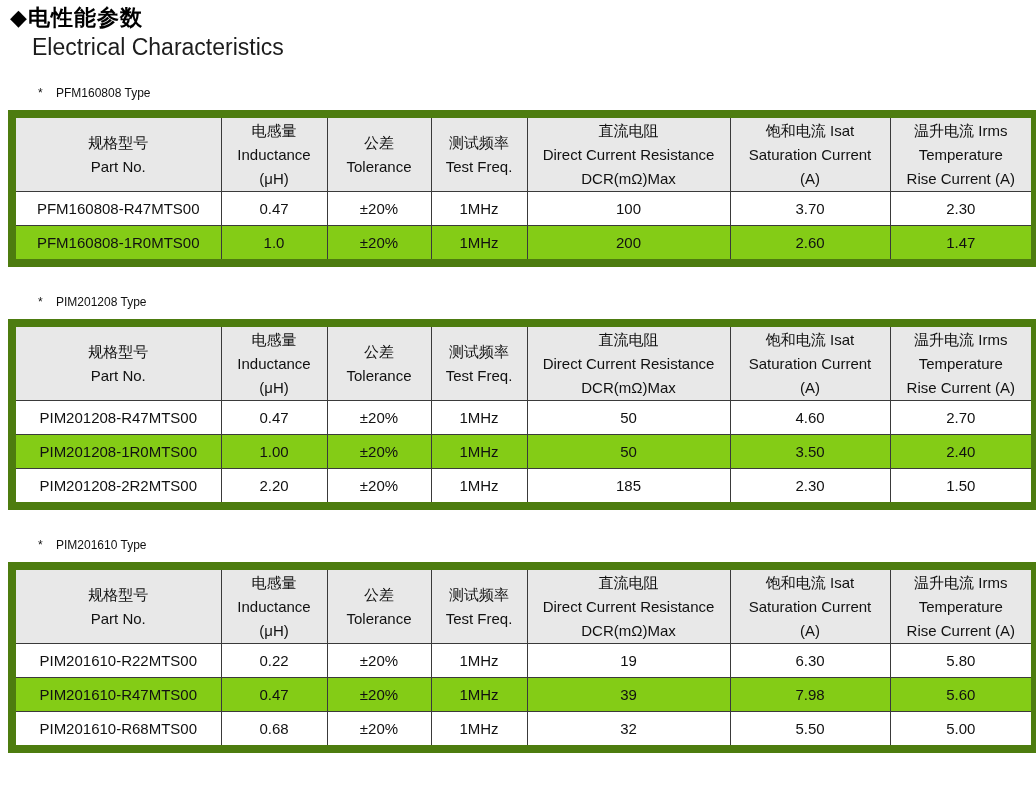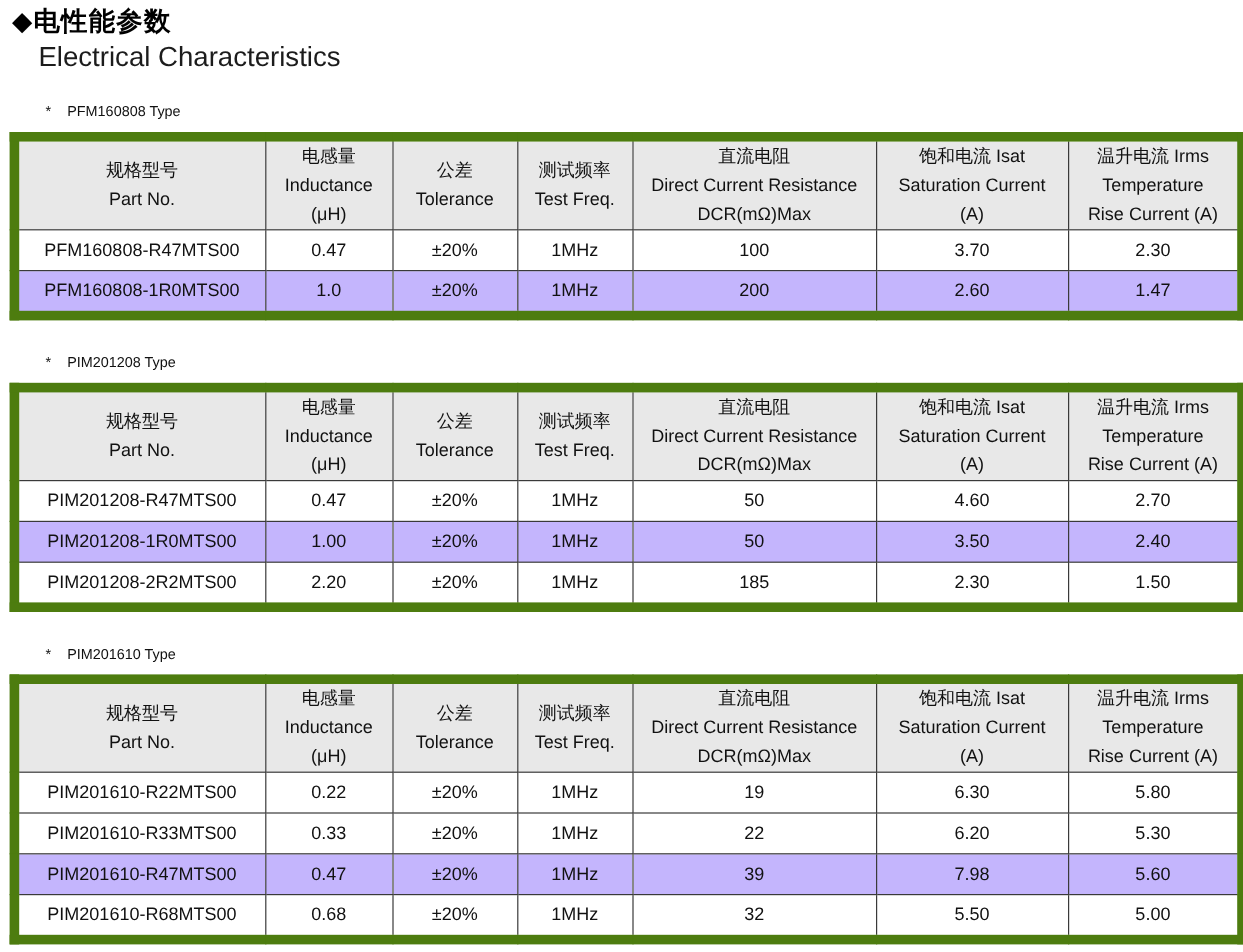--- a/index.html
+++ b/index.html
@@ -54,21 +54,21 @@
     font-weight: normal;
     height: 73px;
     font-size: 15px;
   }
   .spec-table thead th .hline { line-height: 24px; }
   .spec-table tbody td {
     height: 33px;
     font-size: 15px;
     background: #ffffff;
   }
-  .spec-table tbody tr.alt td { background: #c4b5fd; }
+  .spec-table tbody tr.alt td { background: #84cc16; }
 </style>
 </head>
 <body>
 
 <div class="page">
   <div class="title-zh">◆电性能参数</div>
   <div class="title-en">Electrical Characteristics</div>
   <div id="tables">
   <section class="table-section">
     <div class="section-title">
@@ -281,29 +281,20 @@
       <tbody>
             <tr>
               <td>PIM201610-R22MTS00</td>
               <td>0.22</td>
               <td>±20%</td>
               <td>1MHz</td>
               <td>19</td>
               <td>6.30</td>
               <td>5.80</td>
             </tr>
-            <tr>
-              <td>PIM201610-R33MTS00</td>
-              <td>0.33</td>
-              <td>±20%</td>
-              <td>1MHz</td>
-              <td>22</td>
-              <td>6.20</td>
-              <td>5.30</td>
-            </tr>
             <tr class="alt">
               <td>PIM201610-R47MTS00</td>
               <td>0.47</td>
               <td>±20%</td>
               <td>1MHz</td>
               <td>39</td>
               <td>7.98</td>
               <td>5.60</td>
             </tr>
             <tr>

